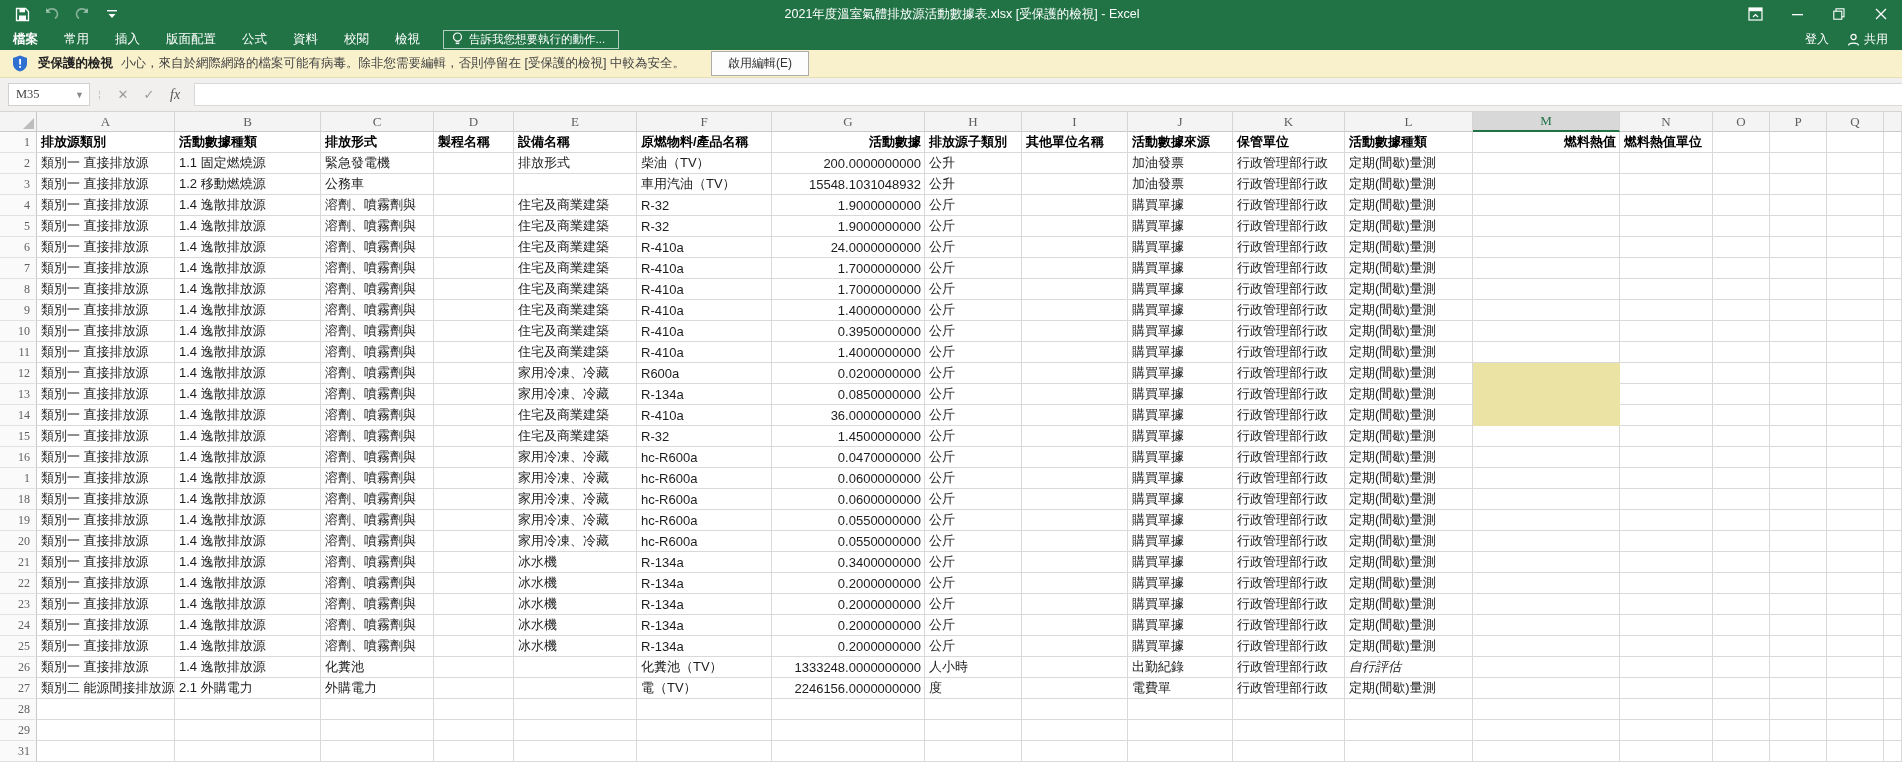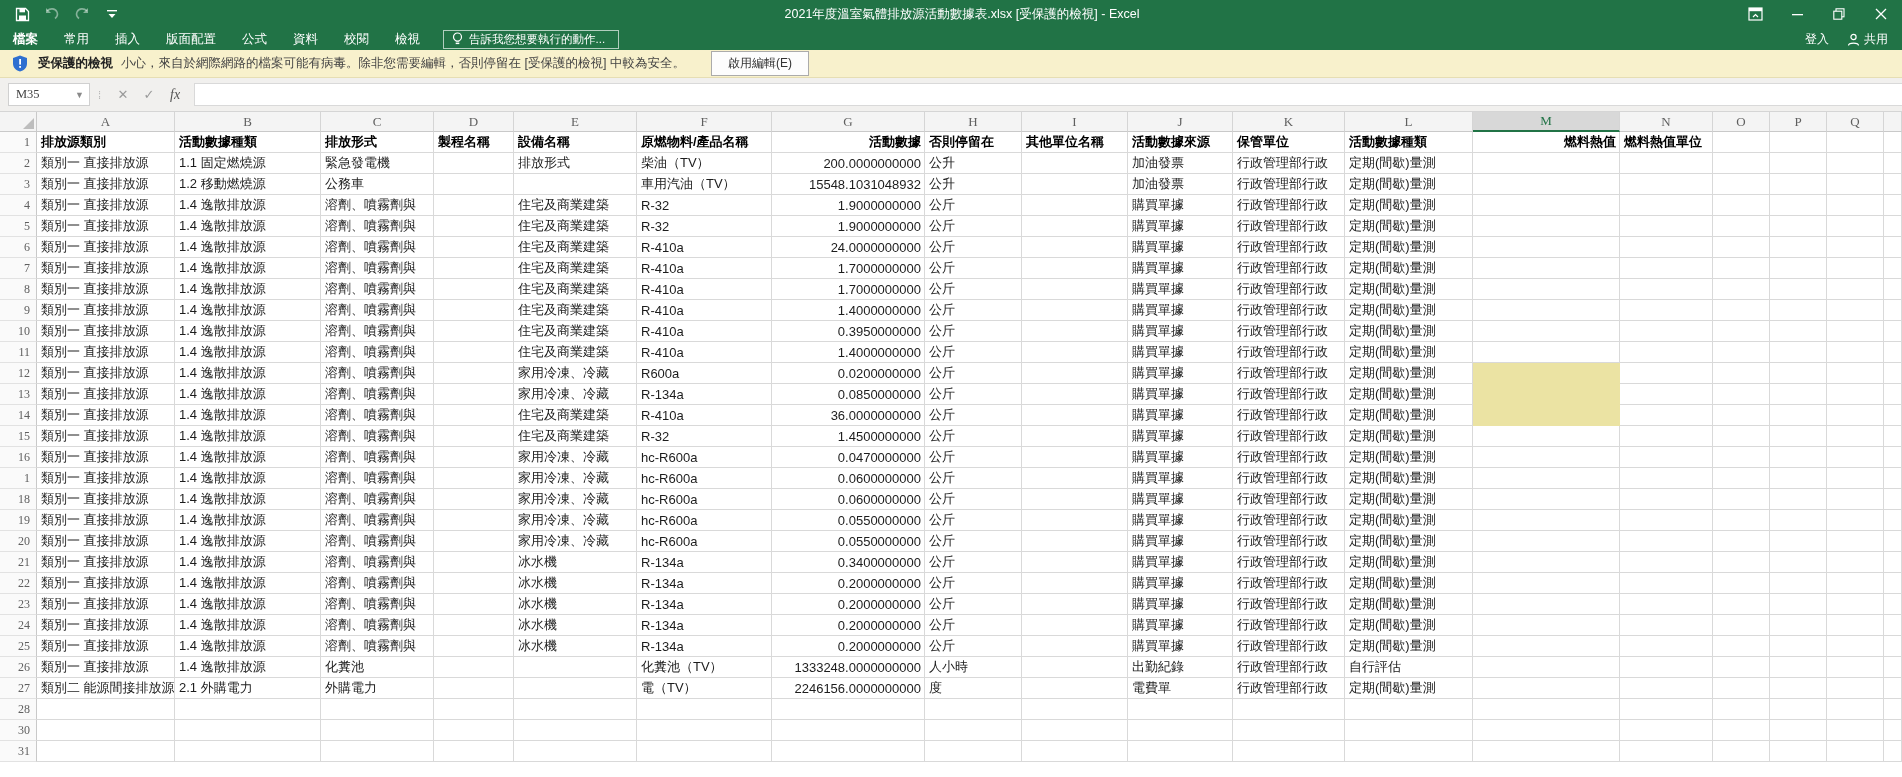--- a/index.html
+++ b/index.html
@@ -223,21 +223,21 @@
     </div>
     <div class="grow">
       <div class="rowh" style="width: 37px;">1</div>
       <div class="cell bold" style="width: 138px;">排放源類別</div>
       <div class="cell bold" style="width: 146px;">活動數據種類</div>
       <div class="cell bold" style="width: 113px;">排放形式</div>
       <div class="cell bold" style="width: 80px;">製程名稱</div>
       <div class="cell bold" style="width: 123px;">設備名稱</div>
       <div class="cell bold" style="width: 135px;">原燃物料/產品名稱</div>
       <div class="cell bold num" style="width: 153px;">活動數據</div>
-      <div class="cell bold" style="width: 97px;">否則停留在</div>
+      <div class="cell bold" style="width: 97px;">排放源子類別</div>
       <div class="cell bold" style="width: 106px;">其他單位名稱</div>
       <div class="cell bold" style="width: 105px;">活動數據來源</div>
       <div class="cell bold" style="width: 112px;">保管單位</div>
       <div class="cell bold" style="width: 128px;">活動數據種類</div>
       <div class="cell bold num" style="width: 147px;">燃料熱值</div>
       <div class="cell bold" style="width: 93px;">燃料熱值單位</div>
       <div class="cell bold" style="width: 57px;"></div>
       <div class="cell bold" style="width: 57px;"></div>
       <div class="cell bold" style="width: 57px;"></div>
       <div class="cell bold" style="width: 18px;"></div>
@@ -752,21 +752,21 @@
       <div class="cell" style="width: 146px;">1.4 逸散排放源</div>
       <div class="cell" style="width: 113px;">化糞池</div>
       <div class="cell" style="width: 80px;"></div>
       <div class="cell" style="width: 123px;"></div>
       <div class="cell" style="width: 135px;">化糞池（TV）</div>
       <div class="cell num" style="width: 153px;">1333248.0000000000</div>
       <div class="cell" style="width: 97px;">人小時</div>
       <div class="cell" style="width: 106px;"></div>
       <div class="cell" style="width: 105px;">出勤紀錄</div>
       <div class="cell" style="width: 112px;">行政管理部行政</div>
-      <div class="cell" style="width: 128px;">自行評估</div>
+      <div class="cell" style="width: 128px; font-style: italic;">自行評估</div>
       <div class="cell num" style="width: 147px;"></div>
       <div class="cell" style="width: 93px;"></div>
       <div class="cell" style="width: 57px;"></div>
       <div class="cell" style="width: 57px;"></div>
       <div class="cell" style="width: 57px;"></div>
       <div class="cell" style="width: 18px;"></div>
     </div>
     <div class="grow">
       <div class="rowh" style="width: 37px;">27</div>
       <div class="cell" style="width: 138px;">類別二 能源間接排放源</div>
@@ -803,21 +803,21 @@
       <div class="cell" style="width: 112px;"></div>
       <div class="cell" style="width: 128px;"></div>
       <div class="cell num" style="width: 147px;"></div>
       <div class="cell" style="width: 93px;"></div>
       <div class="cell" style="width: 57px;"></div>
       <div class="cell" style="width: 57px;"></div>
       <div class="cell" style="width: 57px;"></div>
       <div class="cell" style="width: 18px;"></div>
     </div>
     <div class="grow">
-      <div class="rowh" style="width: 37px;">30</div>
+      <div class="rowh" style="width: 37px;">29</div>
       <div class="cell" style="width: 138px;"></div>
       <div class="cell" style="width: 146px;"></div>
       <div class="cell" style="width: 113px;"></div>
       <div class="cell" style="width: 80px;"></div>
       <div class="cell" style="width: 123px;"></div>
       <div class="cell" style="width: 135px;"></div>
       <div class="cell num" style="width: 153px;"></div>
       <div class="cell" style="width: 97px;"></div>
       <div class="cell" style="width: 106px;"></div>
       <div class="cell" style="width: 105px;"></div>

